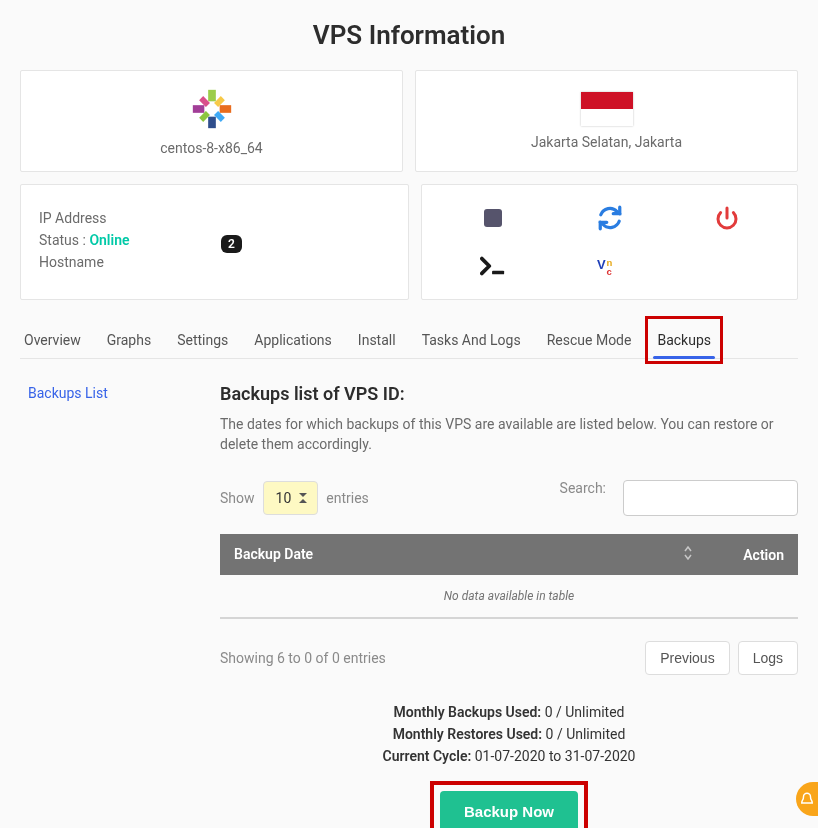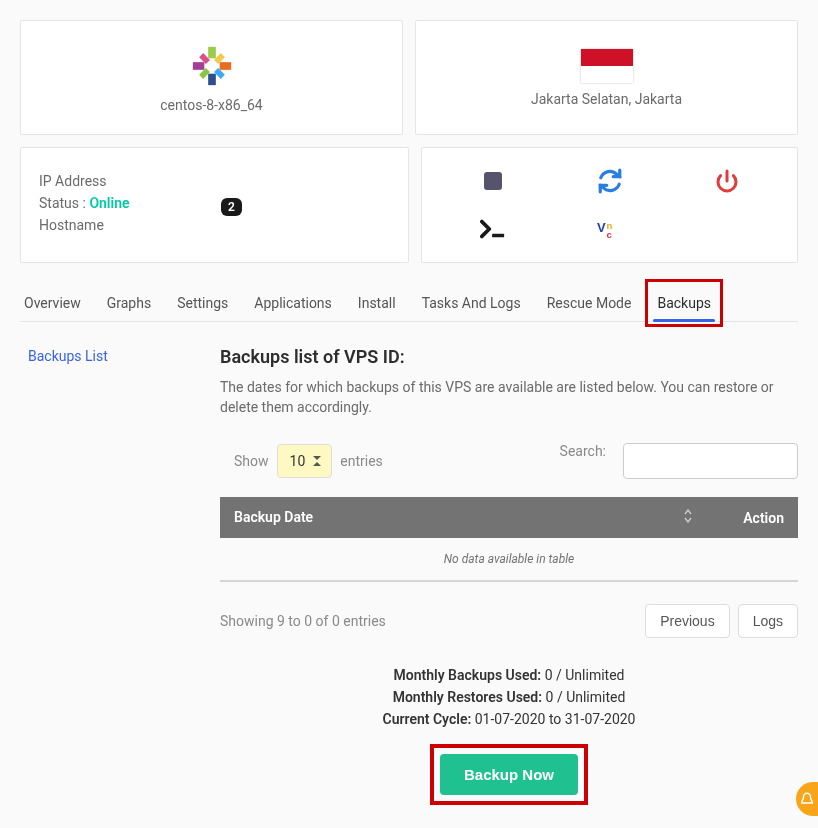--- a/index.html
+++ b/index.html
@@ -1,21 +1,21 @@
 <!DOCTYPE html>
 <html><head>
 <meta charset="utf-8">
 <style>
 * { box-sizing: border-box; margin: 0; padding: 0; }
 body { font-family: -apple-system, BlinkMacSystemFont, "Segoe UI", Roboto, Arial, sans-serif; background: #fafafa; color: #333; width: 818px; }
 .container { padding: 20px; }
 h1.page-title { text-align: center; font-size: 26px; font-weight: 600; color: #2d2d2d; margin-bottom: 20px; }
 .cards-row { display: flex; gap: 12px; margin-bottom: 12px; }
 .card { flex: 1; border: 1px solid #e5e5e5; background: #fff; border-radius: 2px; }
-.os-card, .loc-card { display: flex; flex-direction: column; align-items: center; justify-content: center; height: 115px; }
+.os-card, .loc-card { display: flex; flex-direction: column; align-items: center; justify-content: center; height: 102px; }
 .os-card .os-label, .loc-card .loc-label { font-size: 14px; color: #6b6b6b; margin-top: 8px; }
 .flag { width: 52px; height: 34px; box-shadow: 0 0 2px rgba(0,0,0,.25); display: flex; flex-direction: column; }
 .flag .stripe-top { flex:1; background:#ce1126; }
 .flag .stripe-bot { flex:1; background:#fff; }
 .centos-logo { width: 46px; height: 46px; position: relative; }
 .status-card { padding: 22px 18px; position: relative; }
 .status-line { font-size: 14px; color: #6b6b6b; line-height: 22px; }
 .status-online { color: #00c9a7; font-weight: 600; }
 .badge-dark { position:absolute; left:200px; top:50px; background:#1a1a1a; color:#fff; font-size:12px; font-weight:600; border-radius:6px; padding:2px 7px; }
 .action-card { padding: 20px 12px; }
@@ -25,21 +25,21 @@
 .tab { padding:10px 4px; cursor:pointer; white-space:nowrap; }
 .tab.active { color:#2d2d2d; }
 .tab-highlight { position:absolute; border:3px solid #cc0000; pointer-events:none; }
 .tab-underline { position:absolute; bottom:-1px; height:3px; background:#3763e8; border-radius:2px; }
 .content-row { display:flex; margin-top:24px; }
 .sidebar { width:200px; padding:0 8px; }
 .sidebar-link { color:#3763e8; font-size:14px; }
 .main { flex:1; }
 .main h2 { font-size:18px; font-weight:600; color:#2d2d2d; margin-bottom:10px; }
 .desc { font-size:14px; color:#6b6b6b; line-height:20px; margin-bottom:26px; }
-.controls-row { display:flex; justify-content:space-between; align-items:center; font-size:14px; color:#8a8a8a; margin-bottom:18px;margin-left:14px; }
+.controls-row { display:flex; justify-content:space-between; align-items:center; font-size:14px; color:#8a8a8a; margin-bottom:18px; }
 .show-group { display:flex; align-items:center; gap:8px; }
 .select-box { border:1px solid #ddd; border-radius:4px; padding:8px 26px 8px 12px; background:#fef9c3; font-size:14px; color:#333; position:relative; }
 .select-box::after { content:""; position:absolute; right:10px; top:50%; width:0; height:0; border-left:4px solid transparent; border-right:4px solid transparent; border-top:4px solid #555; transform:translateY(-5px); }
 .select-box::before { content:""; position:absolute; right:10px; top:50%; width:0; height:0; border-left:4px solid transparent; border-right:4px solid transparent; border-bottom:4px solid #555; transform:translateY(1px); }
 .search-group { display:flex; gap:17px; }
 .search-input { border:1px solid #ccc; border-radius:4px; padding:9px 12px; width:175px; font-size:14px; }
 .data-table { width:100%; border-collapse:collapse; }
 .data-table thead tr { background:#737373; color:#fff; }
 .data-table th { text-align:left; padding:12px 14px; font-size:14px; font-weight:600; }
 .data-table th.action-col { text-align:right; width:90px; }
@@ -53,20 +53,21 @@
 .stats b { font-weight:600; }
 .backup-btn-wrap { text-align:center; margin-top:14px; position:relative; display:inline-block; left:50%; transform:translateX(-50%); padding:10px; }
 .backup-btn { background:#1fc191; color:#fff; border:none; padding:12px 24px; font-size:15px; font-weight:600; border-radius:4px; cursor:pointer; }
 .red-frame { position:absolute; inset:0; border:4px solid #cc0000; pointer-events:none; }
 .orange-stub { position:fixed; right:0; bottom:12px; width:22px; height:34px; background:#f9a51a; border-top-left-radius:17px; border-bottom-left-radius:17px; display:flex; align-items:center; justify-content:center; color:#fff; }
 </style>
 </head>
 <body>
 
 <div class="container">
+  <h1 class="page-title">VPS Information</h1>
 
   <div class="cards-row">
     <div class="card os-card">
       <div class="centos-logo">
         <svg viewBox="0 0 48 48" width="46" height="46">
           <g transform="translate(24,24)">
             <rect x="-4" y="-20" width="8" height="12" fill="#9ccd4a" transform="rotate(0)"></rect>
             <rect x="-4" y="-20" width="8" height="12" fill="#e96d1f" transform="rotate(90)"></rect>
             <rect x="-4" y="-20" width="8" height="12" fill="#2f4e8c" transform="rotate(180)"></rect>
             <rect x="-4" y="-20" width="8" height="12" fill="#a23e97" transform="rotate(270)"></rect>
@@ -186,21 +187,21 @@
           </tr>
         </thead>
         <tbody>
           <tr>
               <td colspan="2">No data available in table</td>
             </tr>
         </tbody>
       </table>
 
       <div class="footer-row">
-        <div class="info-text">Showing 9 to 0 of 0 entries</div>
+        <div class="info-text">Showing 6 to 0 of 0 entries</div>
         <div class="pager">
           <button class="pager-btn">Previous</button>
           <button class="pager-btn">Logs</button>
         </div>
       </div>
 
       <div class="stats">
         <div><b>Monthly Backups Used:</b> <span>0 / Unlimited</span></div>
         <div><b>Monthly Restores Used:</b> <span>0 / Unlimited</span></div>
         <div><b>Current Cycle:</b> <span>01-07-2020 to 31-07-2020</span></div>

